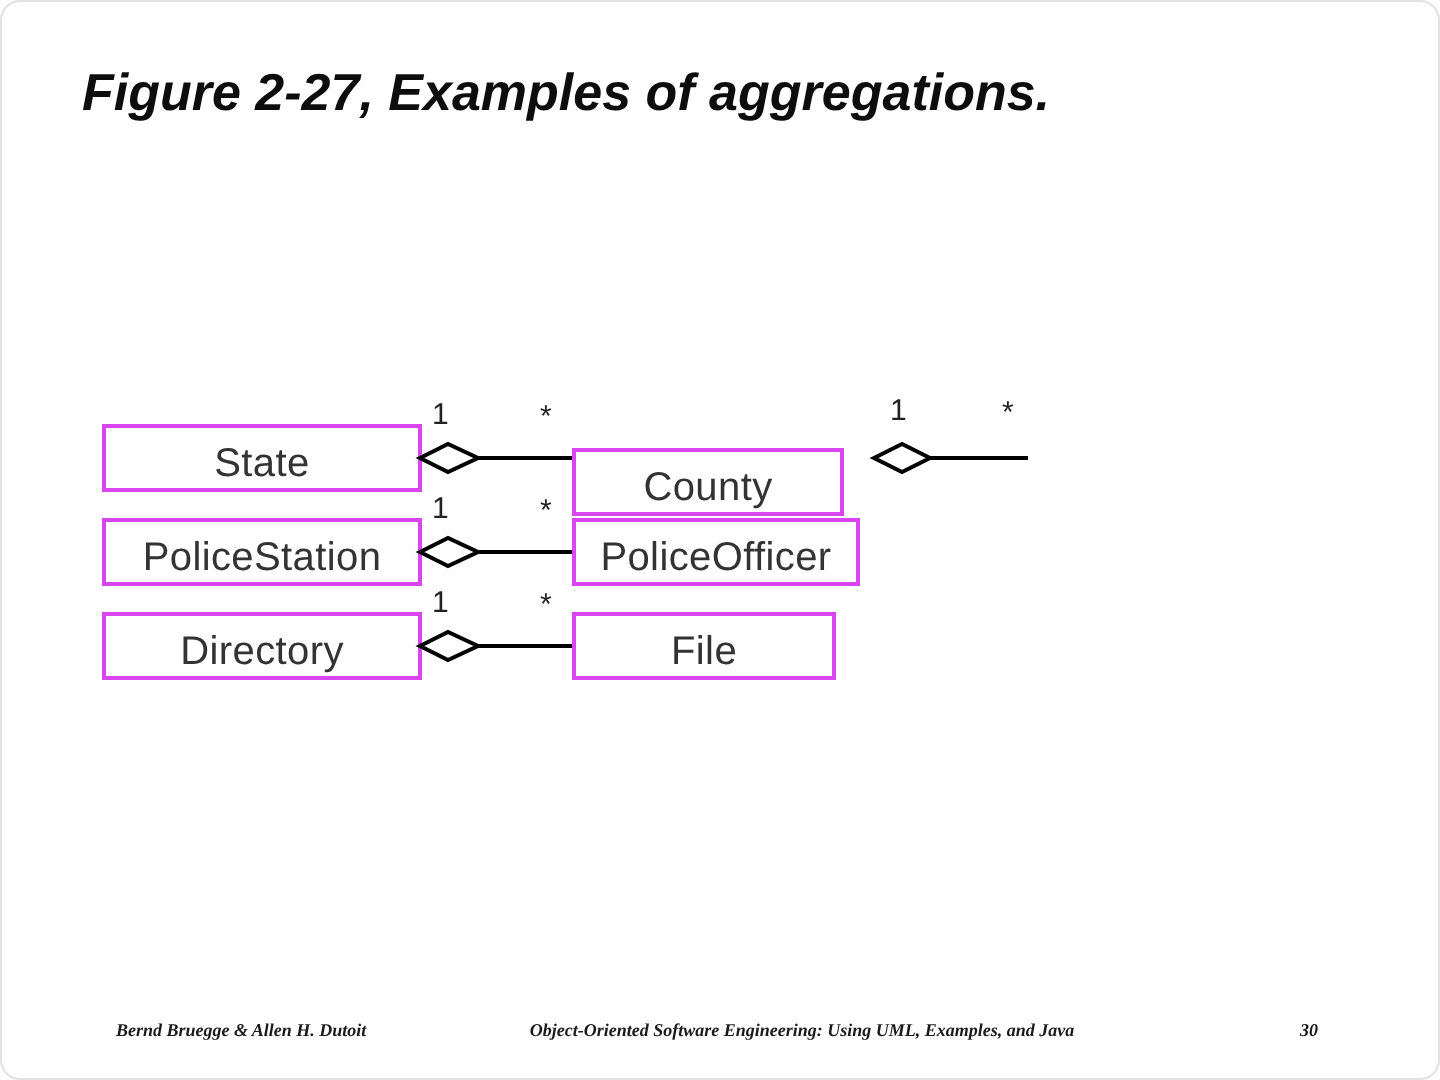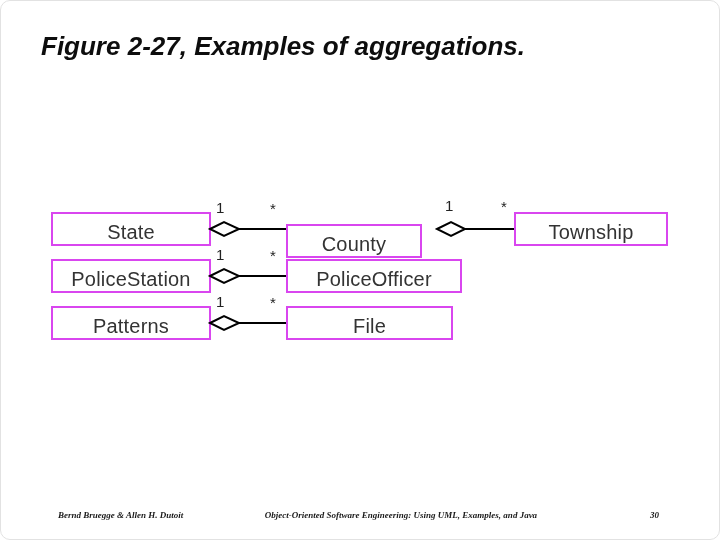--- a/index.html
+++ b/index.html
@@ -40,23 +40,23 @@
     align-items: flex-end;
     justify-content: center;
     font-size: 20px;
     color: #333333;
     letter-spacing: 0.2px;
   }
   #box-state         { left: 50px;  top: 211px; width: 160px; }
   #box-county        { left: 285px; top: 211px; width: 136px; margin-top: 12px; }
   #box-township      { left: 513px; top: 211px; width: 154px; }
   #box-policestation { left: 50px;  top: 258px; width: 160px; }
-  #box-policeofficer { left: 285px; top: 258px; width: 176px; }
+  #box-policeofficer { left: 285px; top: 258px; width: 144px; }
   #box-directory     { left: 50px;  top: 305px; width: 160px; }
-  #box-file          { left: 285px; top: 305px; width: 167px; }
+  #box-file          { left: 285px; top: 305px; width: 132px; }
 
   .connector-layer {
     position: absolute;
     left: 0; top: 0;
     width: 720px;
     height: 540px;
     pointer-events: none;
   }
   .multiplicity {
     position: absolute;
@@ -94,31 +94,28 @@
 <div class="slide">
 
   <h1 class="slide-title">Figure 2-27, Examples of aggregations.</h1>
 
   <div class="uml-box" id="box-state">
     <span>State</span>
   </div>
   <div class="uml-box" id="box-county">
     <span>County</span>
   </div>
-  <div class="uml-box" id="box-township">
-    <span>Township</span>
-  </div>
   <div class="uml-box" id="box-policestation">
     <span>PoliceStation</span>
   </div>
   <div class="uml-box" id="box-policeofficer">
     <span>PoliceOfficer</span>
   </div>
   <div class="uml-box" id="box-directory">
-    <span>Patterns</span>
+    <span>Directory</span>
   </div>
   <div class="uml-box" id="box-file">
     <span>File</span>
   </div>
 
   <svg class="connector-layer" viewBox="0 0 720 540" xmlns="http://www.w3.org/2000/svg">
 
     <g>
       <line x1="236" y1="228" x2="285" y2="228" stroke="#000" stroke-width="2"></line>
       <polygon points="209,228 223,221 238,228 223,235" fill="#fff" stroke="#000" stroke-width="2"></polygon>

